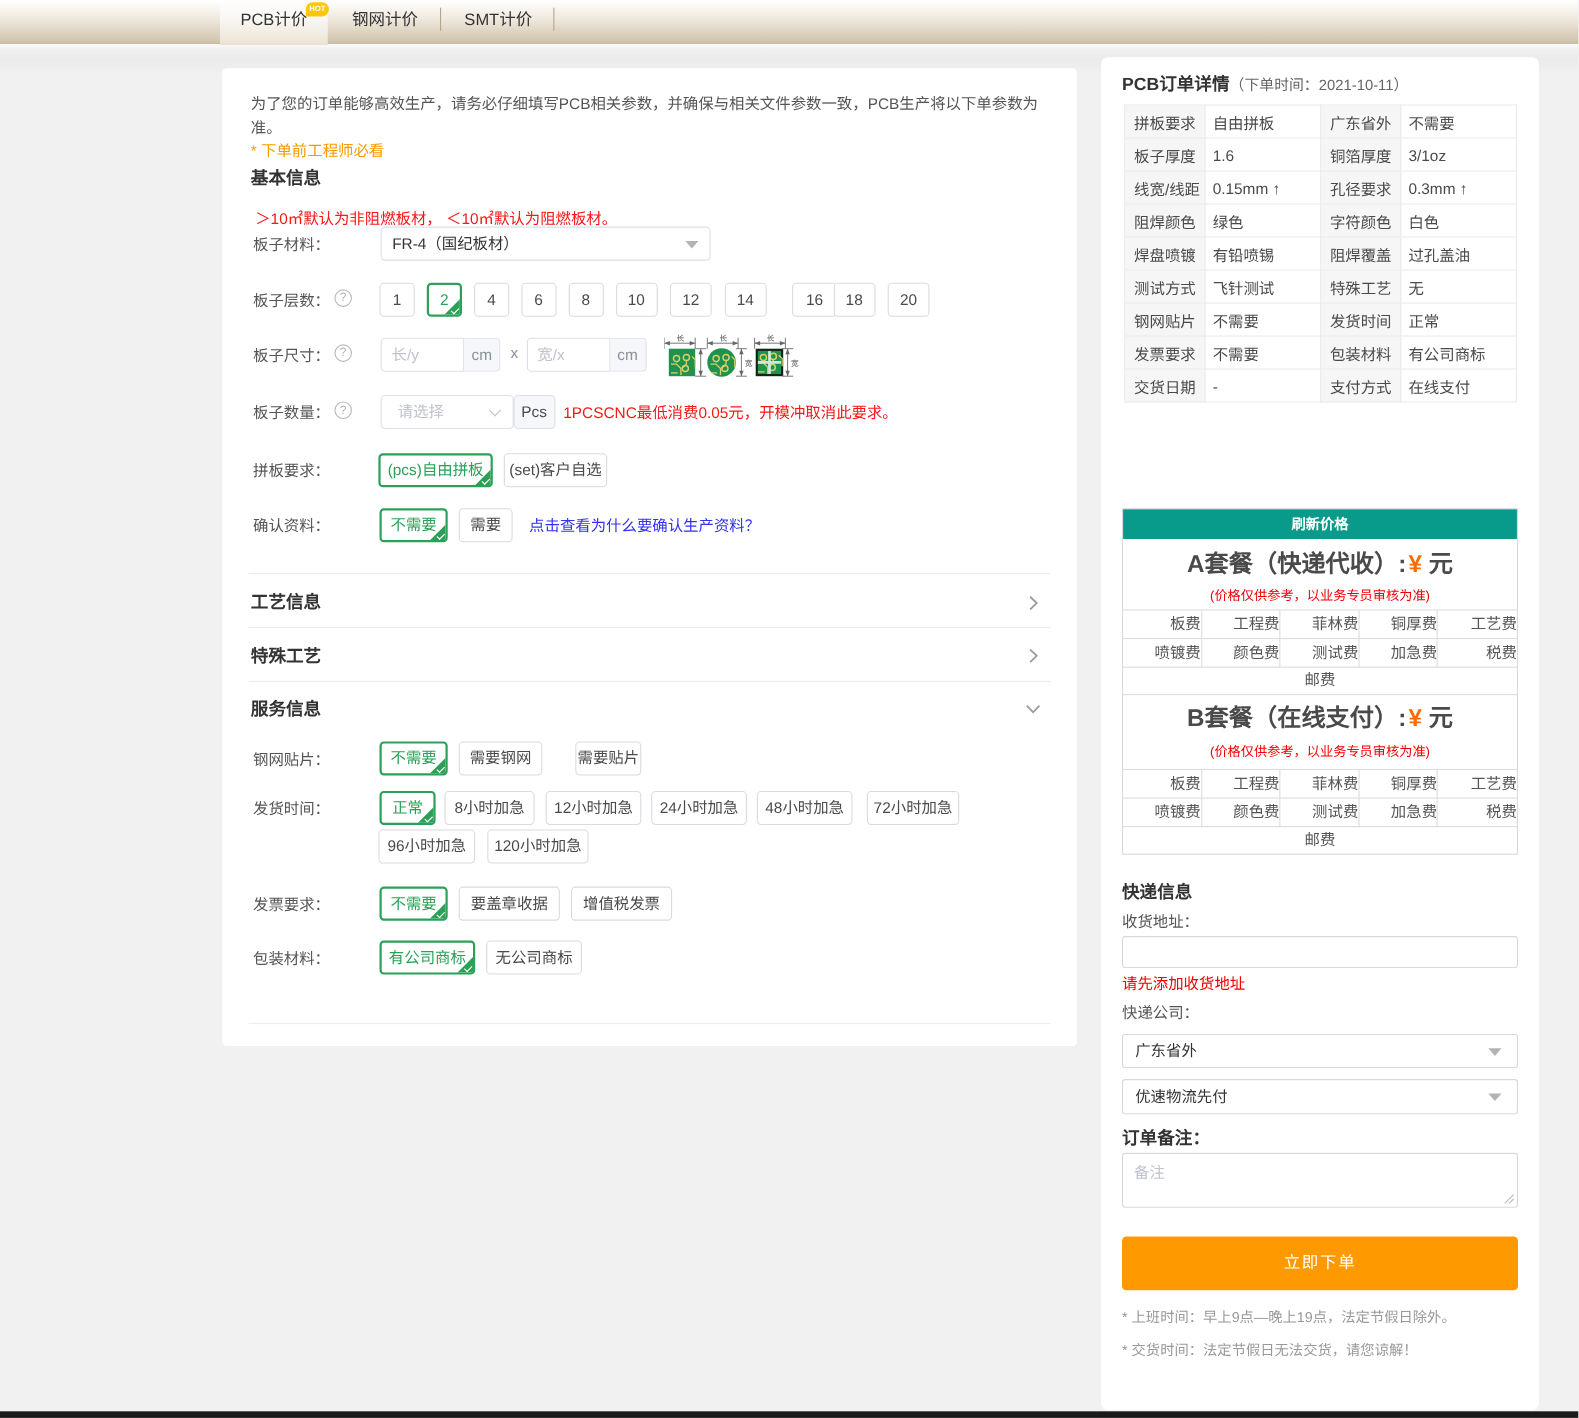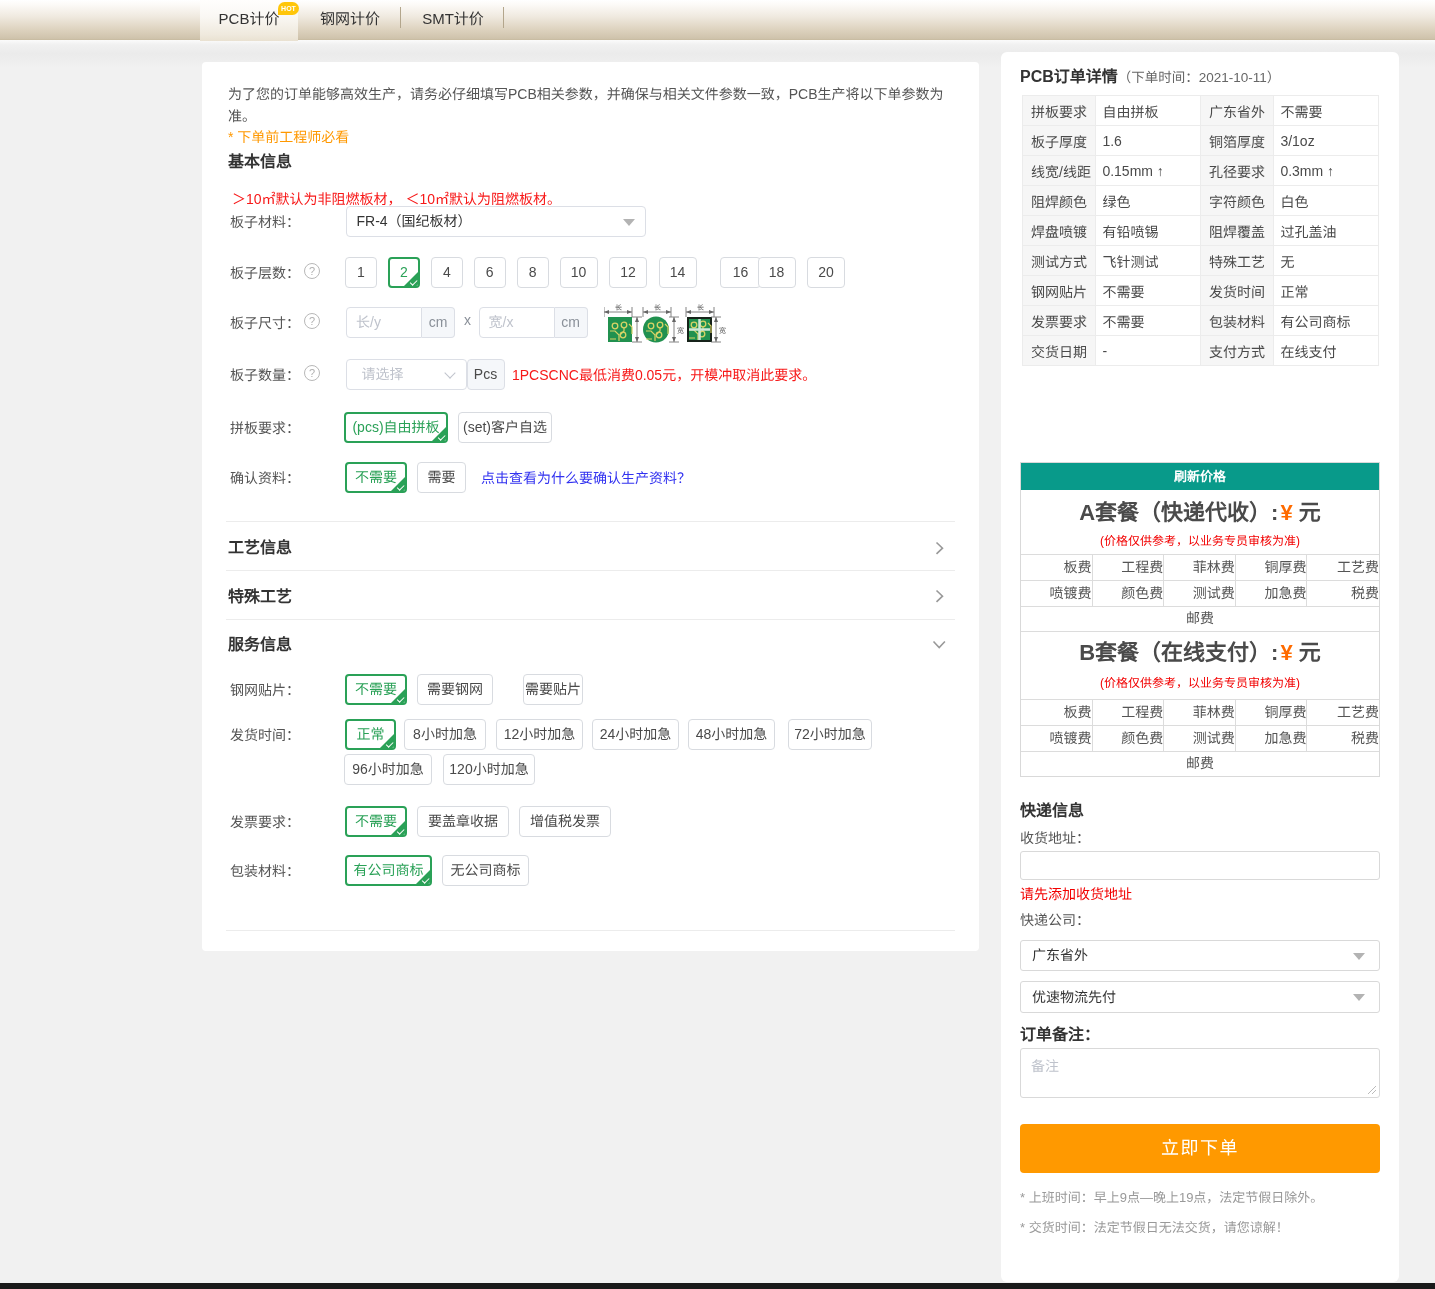--- a/index.html
+++ b/index.html
@@ -55,21 +55,21 @@
 .feegrid{display:grid;grid-template-columns:repeat(5,1fr);border-top:1px solid #dcdcdc;}
 .feegrid div{height:26px;font-size:14px;color:#555;text-align:right;line-height:25px;border-right:1px solid #dcdcdc;border-bottom:1px solid #dcdcdc;}
 .feegrid div:nth-child(5n){border-right:none;}
 .feefull{height:26px;font-size:14px;color:#555;text-align:center;line-height:25px;}
 .rp16{position:absolute;left:19px;font-size:16px;font-weight:bold;color:#333;}
 .rplab{position:absolute;left:19px;font-size:14px;color:#555;}
 .rpinput{position:absolute;left:19px;width:360px;border:1px solid #d9d9d9;border-radius:3px;background:#fff;}
 .rpsel{position:absolute;left:19px;width:360px;height:31px;border:1px solid #d9d9d9;border-radius:3px;background:#fff;font-size:14px;color:#333;line-height:29px;padding-left:11px;}
 .rpsel .caret{position:absolute;right:14px;top:12px;width:0;height:0;border:6.5px solid transparent;border-top:7px solid #b3b3b3;}
 .redR{position:absolute;left:19px;font-size:14px;color:#f20000;}
-.orderbtn{position:absolute;left:19px;top:1072px;width:360px;height:49px;background:#ff9900;border-radius:4px;color:#fff;font-size:18px;text-align:center;line-height:49px;letter-spacing:1.5px;}
+.orderbtn{position:absolute;left:19px;top:1072px;width:360px;height:49px;background:#ff9900;border-radius:4px;color:#fff;font-size:15px;text-align:center;line-height:49px;letter-spacing:1.5px;}
 .fnote{position:absolute;left:19px;font-size:13px;color:#999;}
 </style>
 </head>
 <body>
 <div class="topbar"></div>
 <div class="gradstrip"></div>
 <div class="tab-active">PCB计价</div>
 <div class="hot">HOT</div>
 <div class="tab" style="left:308px;width:84px;">钢网计价</div>
 <div class="tabsep" style="left:400px;"></div>

